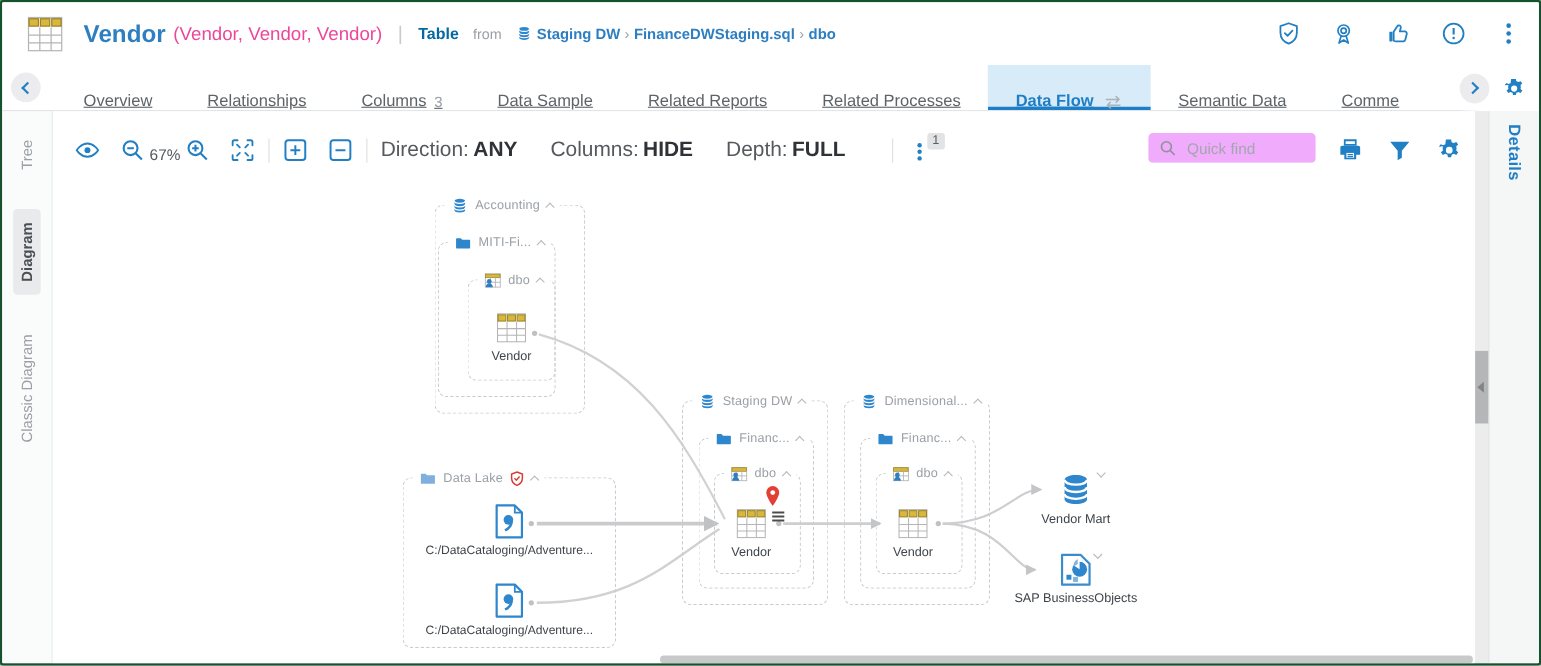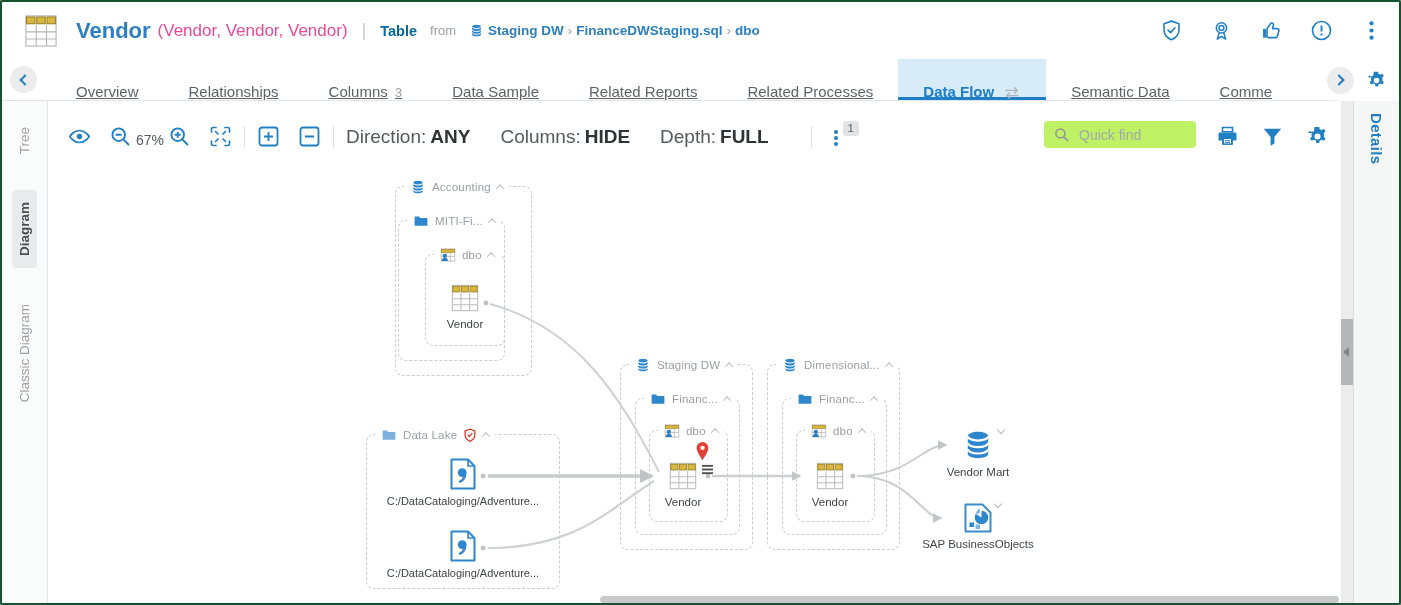--- a/index.html
+++ b/index.html
@@ -49,21 +49,21 @@
   .dtoolbar { height:47px; display:flex; align-items:flex-end; padding:0 12px 0 20px; flex:0 0 auto; }
   .tb-icon { width:23px; height:23px; color:#2180c4; cursor:pointer; flex:0 0 auto; }
   .tb-zoom { font-size:14px; color:#55595e; margin:0 4px; }
   .tb-div { width:1px; height:22px; background:#dcdee0; margin:0 12px; flex:0 0 auto; }
   .tb-gap { width:18px; flex:0 0 auto; }
   .tb-opt { font-size:19px; color:#55595e; white-space:nowrap; margin-right:30px; }
   .tb-opt b { color:#2f3338; margin-left:4px; }
   .tb-more { position:relative; margin-left:6px; cursor:pointer; }
   .tb-more svg { width:18px; height:20px; color:#2180c4; display:block; }
   .tb-badge { position:absolute; top:-7px; left:13px; background:#e2e3e5; color:#5a5e63; font-size:11.5px; line-height:15px; padding:0 5px; border-radius:3px; }
-  .quickfind { margin-left:auto; width:152px; height:27px; background:#bef264; border-radius:4px; display:flex; align-items:center; padding:0 10px; gap:8px; flex:0 0 auto; }
+  .quickfind { margin-left:auto; width:152px; height:27px; background:#f0abfc; border-radius:4px; display:flex; align-items:center; padding:0 10px; gap:8px; flex:0 0 auto; }
   .quickfind svg { width:15px; height:15px; color:#8e9397; flex:0 0 auto; }
   .quickfind input { border:none; outline:none; background:transparent; width:100%; font-size:14px; color:#55595e; font-family:"Liberation Sans",sans-serif; }
   .quickfind input::placeholder { color:#a2a7ac; }
   .tb-right { display:flex; align-items:center; gap:22px; margin-left:20px; }
 
   
   .canvas { position:relative; flex:1; overflow:hidden; background:#fff; }
   .wires { position:absolute; left:0; top:0; z-index:0; }
   .dashed { position:absolute; border:1px dashed #c9cbcd; border-radius:8px; z-index:1; }
   .ct-head { position:absolute; top:-9px; left:8px; display:flex; align-items:center; gap:6px; background:#fff; padding:0 6px; height:18px; font-size:11.5px; color:#9aa0a6; white-space:nowrap; letter-spacing:.2px; }

